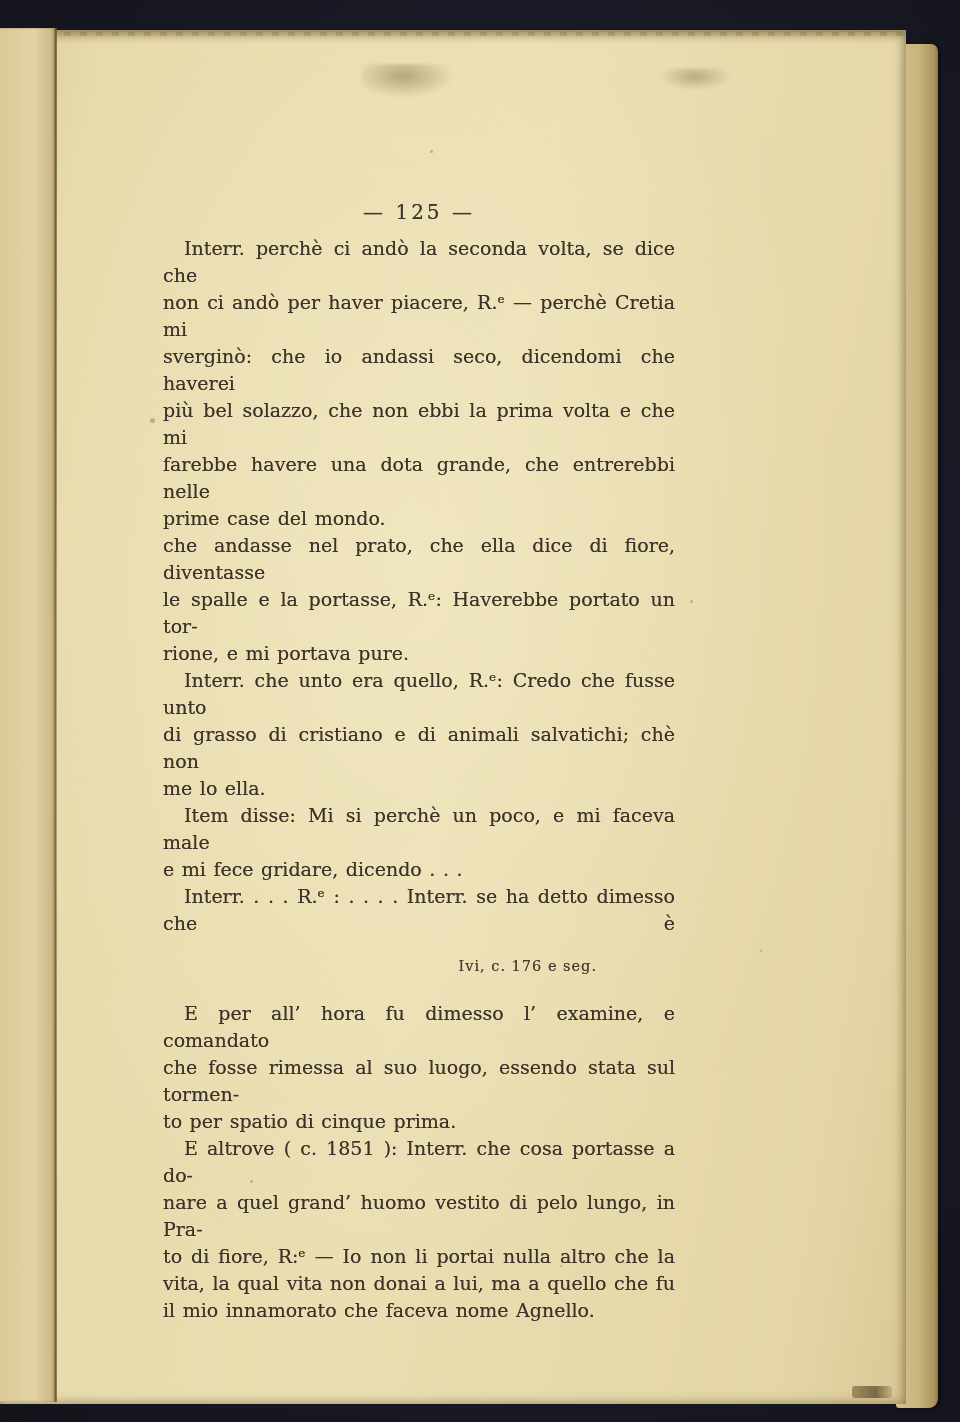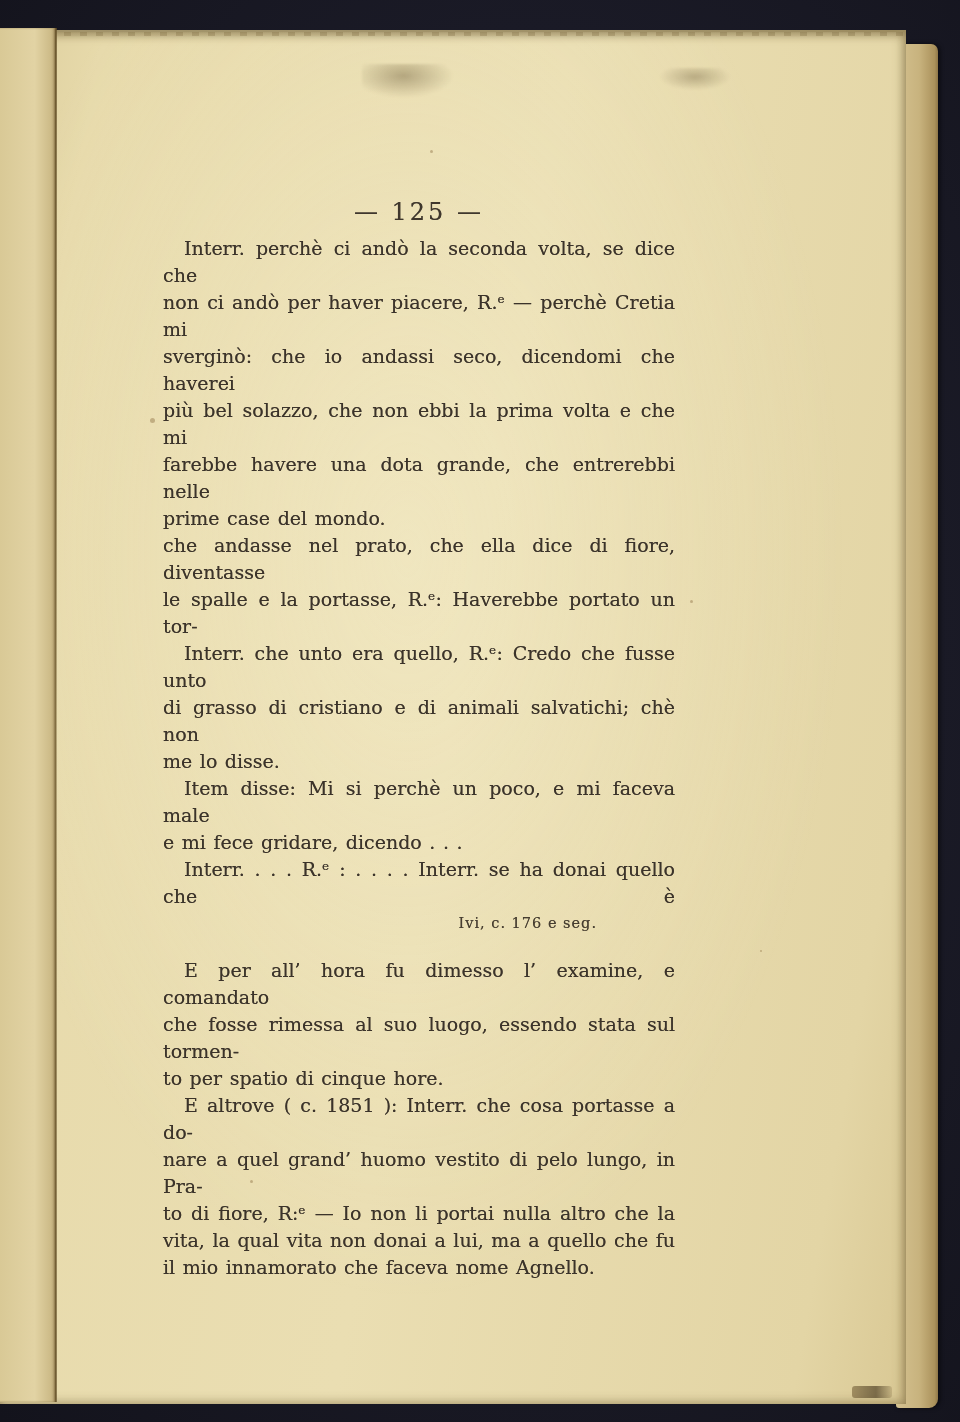--- a/index.html
+++ b/index.html
@@ -101,42 +101,42 @@
   .text-area {
     position: absolute;
     left: 163px; top: 167px;
     width: 512px;
     color: #3b332a;
     font-size: 19px;
     text-shadow: 0 0 0.5px rgba(59,51,41,0.65);
   }
   .page-num {
     text-align: center;
-    font-size: 24px;
+    font-size: 20px;
     letter-spacing: 3px;
     line-height: 27px;
     margin-bottom: 9px;
     color: #3f372d;
   }
   .para { margin: 0; }
   .line {
     line-height: 27px;
     text-align: justify;
     text-align-last: justify;
     word-spacing: 1.5px;
   }
   .line.para-first { text-indent: 21px; }
   .line.para-last  { text-align-last: left; }
   .citation {
     font-size: 14.5px;
     line-height: 20px;
     letter-spacing: 1px;
     text-align: right;
     padding-right: 78px;
-    margin-top: 3px;
+    margin-top: 19px;
     color: #463d30;
   }
   .section-2 { margin-top: 24px; }
 </style>
 </head>
 <body>
 
 <div class="scene">
 
   <div class="page-stack-edge"></div>
@@ -153,42 +153,43 @@
             <div class="line para-first">Interr. perchè ci andò la seconda volta, se dice che</div>
             <div class="line">non ci andò per haver piacere, R.ᵉ — perchè Cretia mi</div>
             <div class="line">sverginò: che io andassi seco, dicendomi che haverei</div>
             <div class="line">più bel solazzo, che non ebbi la prima volta e che mi</div>
             <div class="line">farebbe havere una dota grande, che entrerebbi nelle</div>
             <div class="line para-last">prime case del mondo.</div>
           </div>
           <div class="para">
             <div class="line">che andasse nel prato, che ella dice di fiore, diventasse</div>
             <div class="line">le spalle e la portasse, R.ᵉ: Haverebbe portato un tor-</div>
+            <div class="line para-last">rione, e mi portava pure.</div>
           </div>
           <div class="para">
             <div class="line para-first">Interr. che unto era quello, R.ᵉ: Credo che fusse unto</div>
             <div class="line">di grasso di cristiano e di animali salvatichi; chè non</div>
-            <div class="line para-last">me lo disse.</div>
+            <div class="line para-last">me lo ella.</div>
           </div>
           <div class="para">
             <div class="line para-first">Item disse: Mi si perchè un poco, e mi faceva male</div>
             <div class="line para-last">e mi fece gridare, dicendo . . .</div>
           </div>
           <div class="para">
-            <div class="line para-first">Interr. . . . R.ᵉ : . . . . Interr. se ha donai quello che è</div>
+            <div class="line para-first">Interr. . . . R.ᵉ : . . . . Interr. se ha detto dimesso che è</div>
           </div>
         </div>
 
       <div class="citation">Ivi, c. 176 e seg.</div>
 
       <div class="section-2" id="sec2">
           <div class="para">
             <div class="line para-first">E per all’ hora fu dimesso l’ examine, e comandato</div>
             <div class="line">che fosse rimessa al suo luogo, essendo stata sul tormen-</div>
-            <div class="line para-last">to per spatio di cinque hore.</div>
+            <div class="line para-last">to per spatio di cinque prima.</div>
           </div>
           <div class="para">
             <div class="line para-first">E altrove ( c. 1851 ): Interr. che cosa portasse a do-</div>
             <div class="line">nare a quel grand’ huomo vestito di pelo lungo, in Pra-</div>
             <div class="line">to di fiore, R:ᵉ — Io non li portai nulla altro che la</div>
             <div class="line">vita, la qual vita non donai a lui, ma a quello che fu</div>
             <div class="line para-last">il mio innamorato che faceva nome Agnello.</div>
           </div>
         </div>
     </div>

